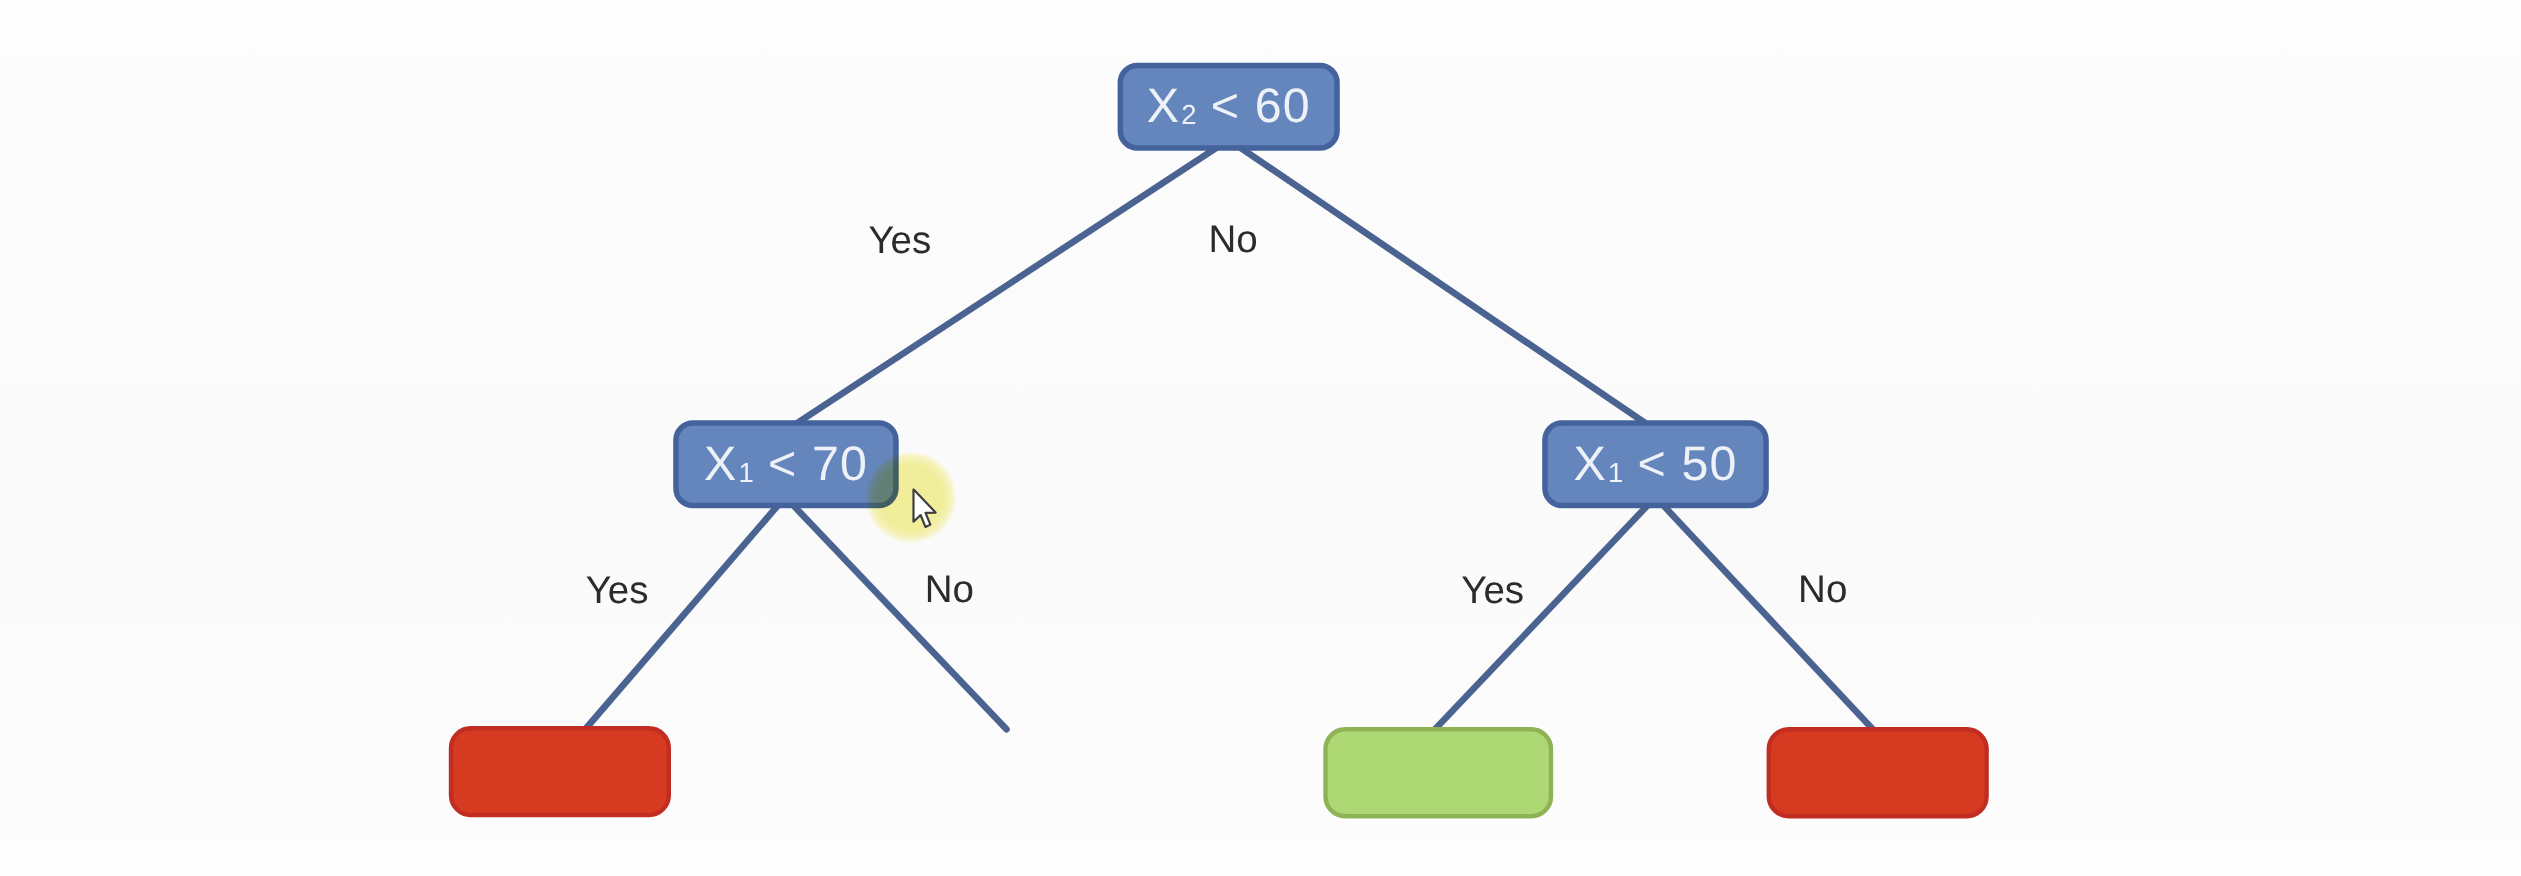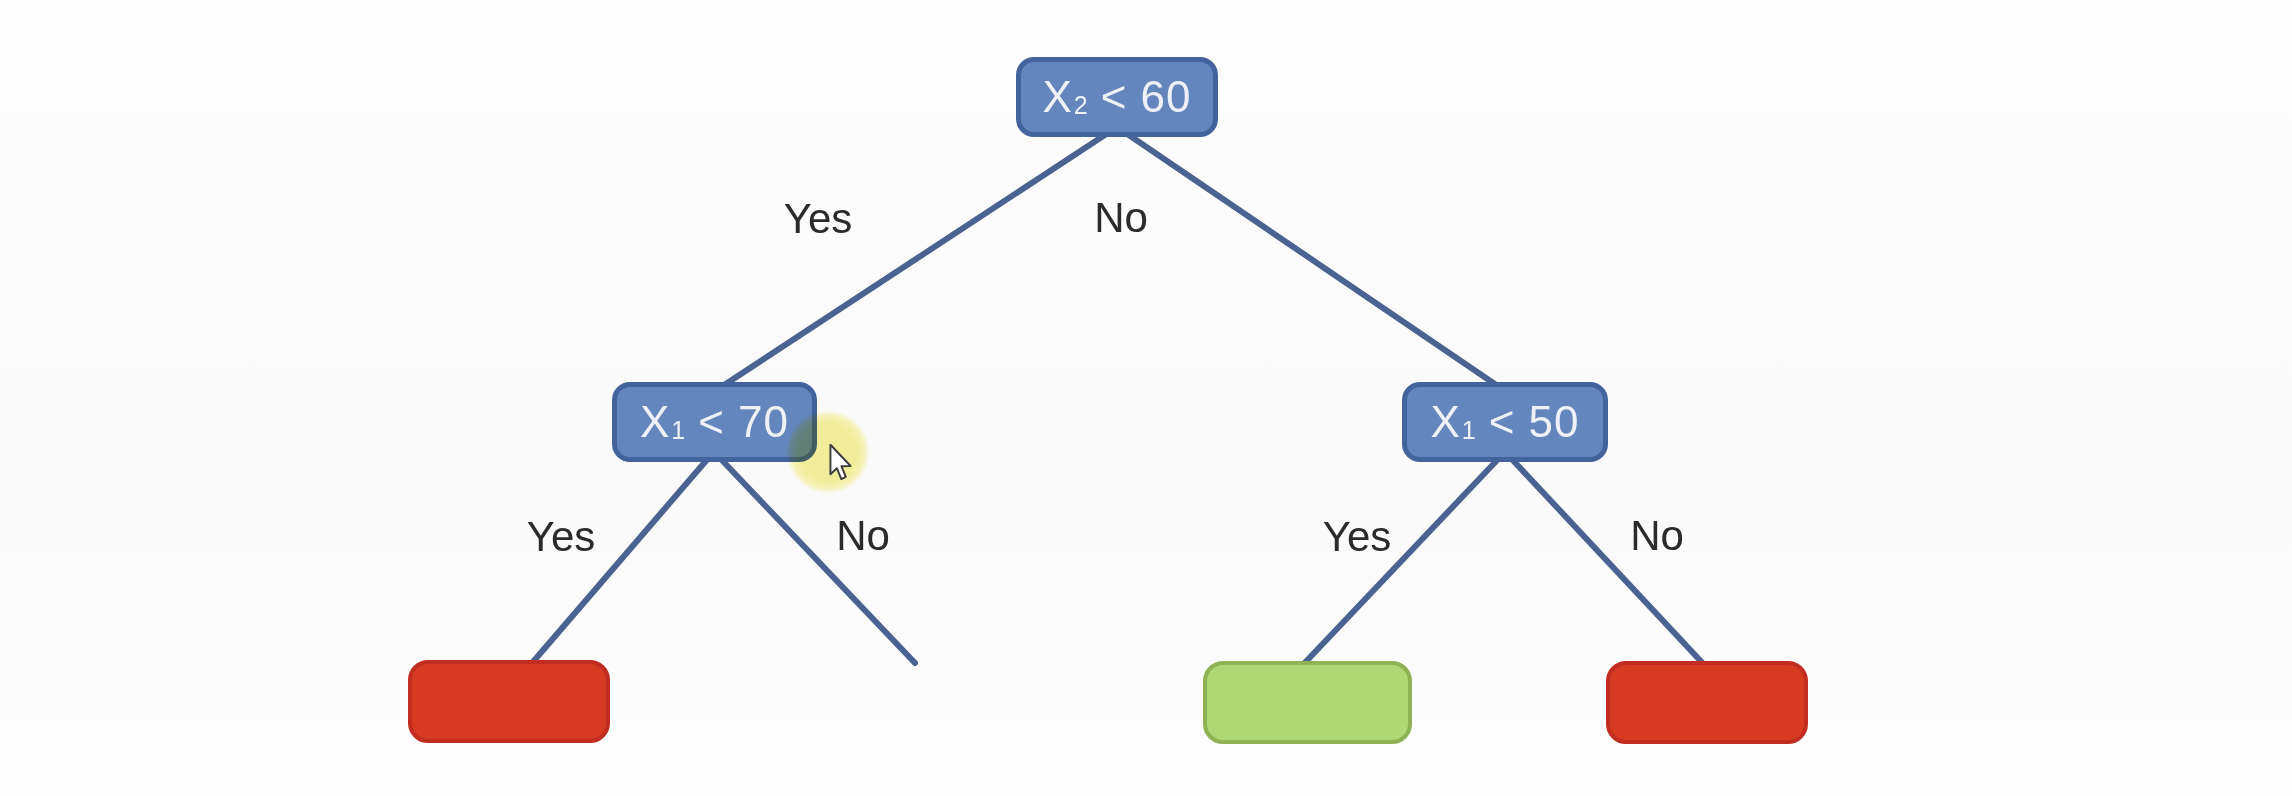--- a/index.html
+++ b/index.html
@@ -46,21 +46,21 @@
     border-radius:20px;
     border:4px solid;
     box-sizing:border-box;
   }
   .leaf.red{ background:#d63a20;border-color:#c22d22; }
   .leaf.green{ background:#aed873;border-color:#8fb254; }
   .edge-label{
     position:absolute;z-index:2;
     transform:translate(-50%,-50%);
     color:#2b2b2b;
-    font-size:42px;
+    font-size:35px;
     white-space:nowrap;
   }
   #highlight{
     position:absolute;z-index:3;
     left:786px;top:410px;
     width:84px;height:84px;
     border-radius:50%;
     background:radial-gradient(closest-side,
       rgba(244,241,150,0.95) 0%,
       rgba(244,241,150,0.92) 70%,

